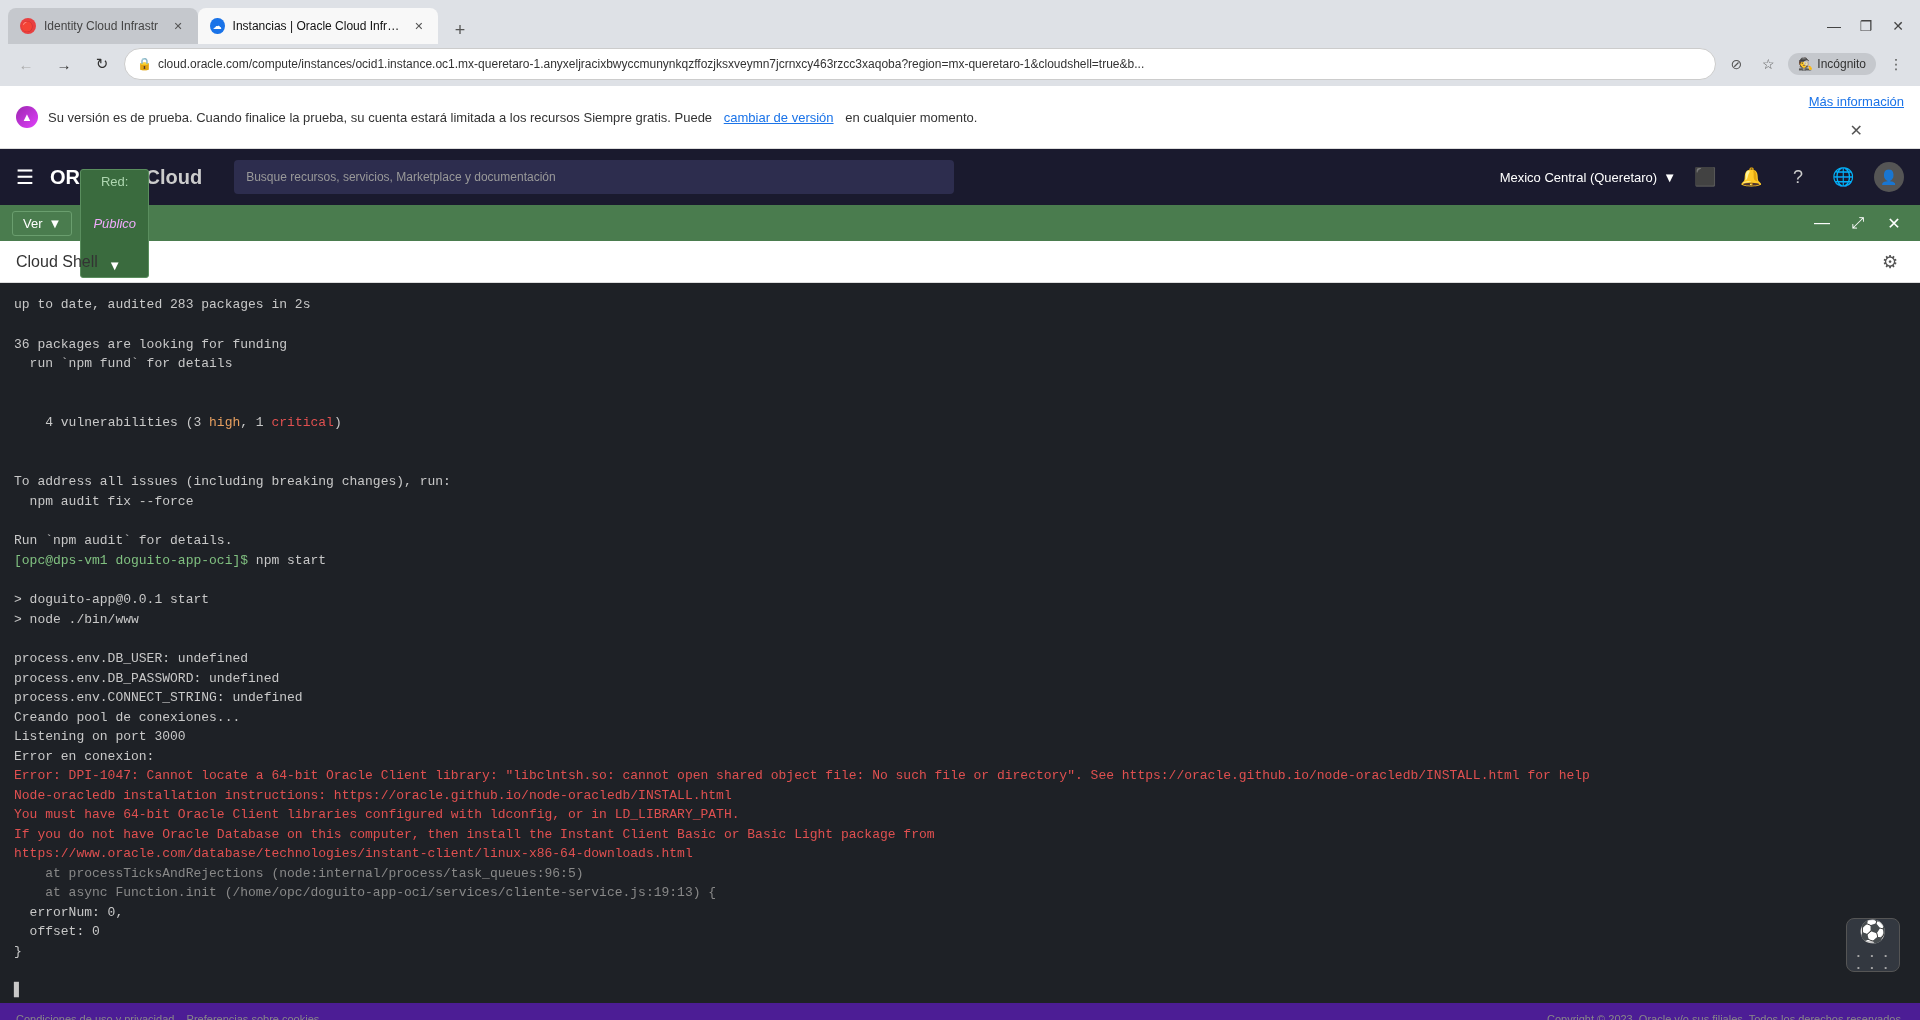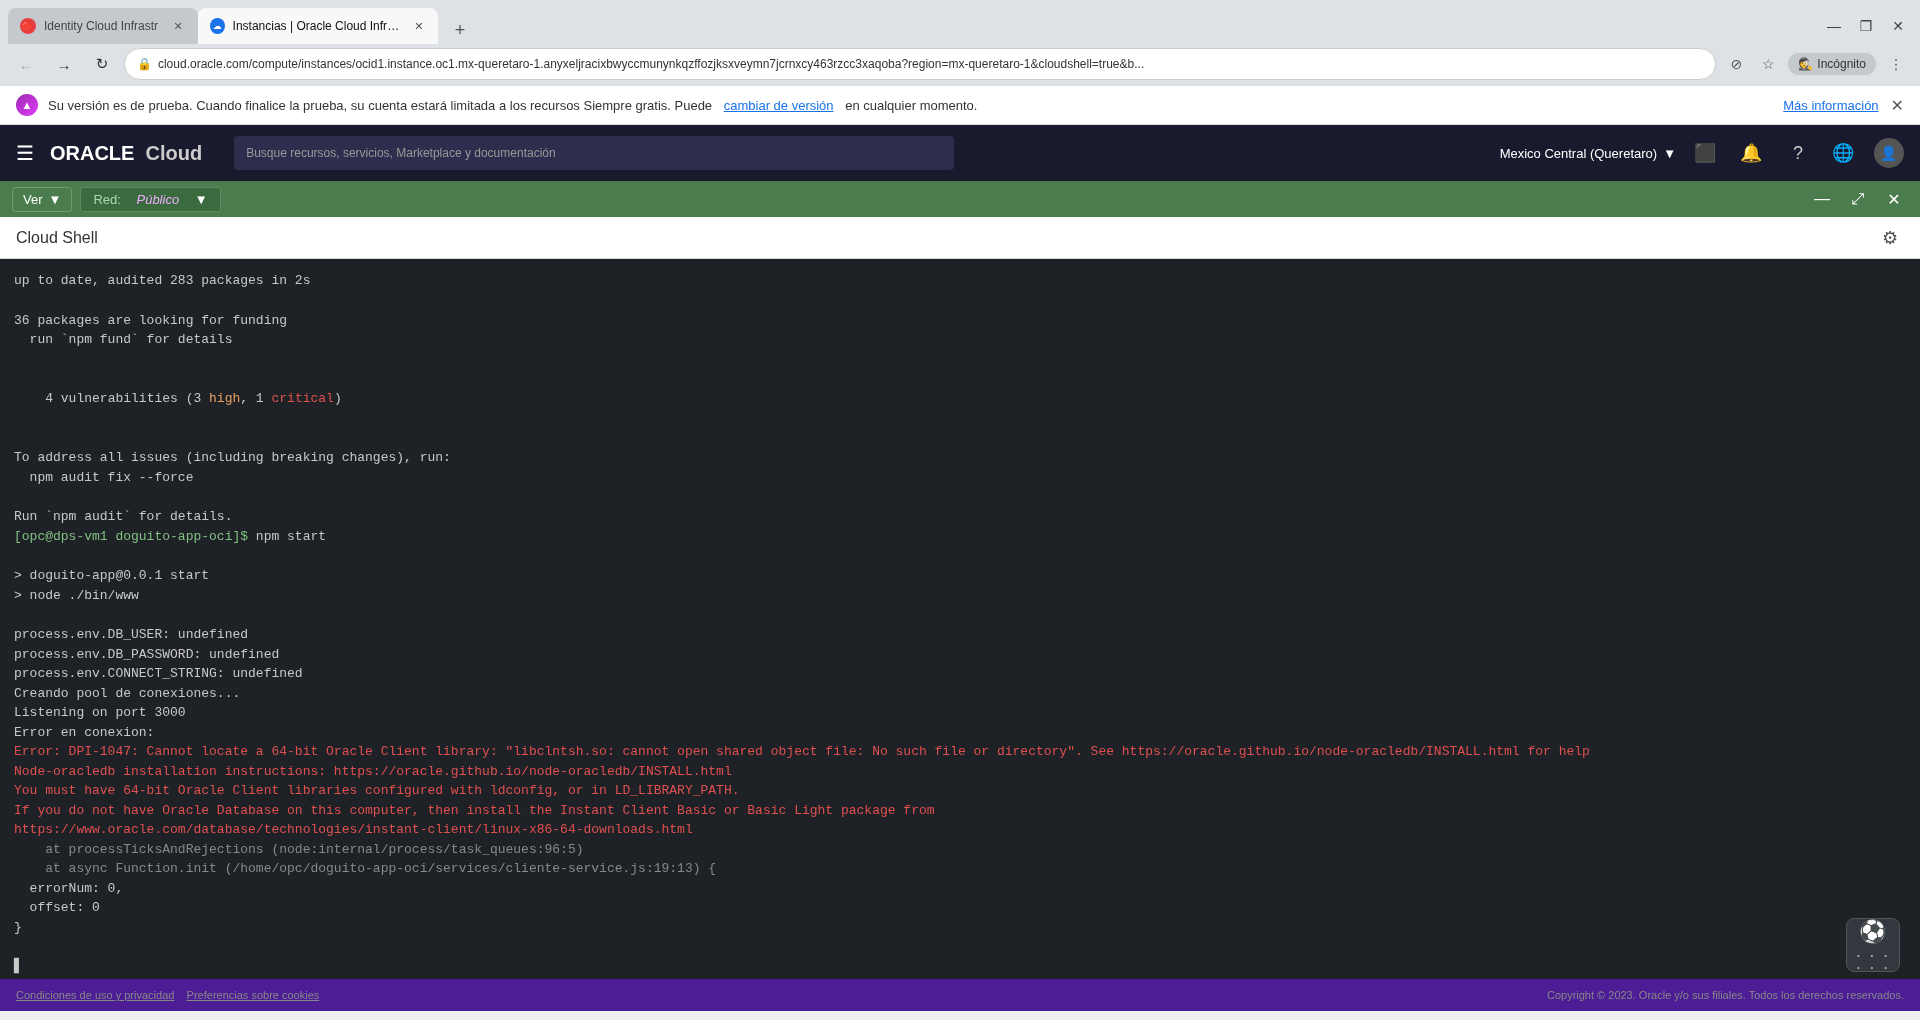--- a/index.html
+++ b/index.html
@@ -26,41 +26,41 @@
     .nav-btn { width: 32px; height: 32px; border-radius: 50%; display: flex; align-items: center; justify-content: center; font-size: 15px; color: #333; cursor: pointer; }
     .nav-btn.disabled { color: #aaa; cursor: default; }
     .address-field { flex: 1; height: 32px; background: #fff; border-radius: 16px; display: flex; align-items: center; padding: 0 12px; font-size: 12px; color: #333; border: 1px solid #ccc; overflow: hidden; text-overflow: ellipsis; white-space: nowrap; }
     .address-icons { display: flex; align-items: center; gap: 4px; }
     .addr-icon-btn { width: 28px; height: 28px; border-radius: 50%; display: flex; align-items: center; justify-content: center; font-size: 14px; color: #555; cursor: pointer; }
     .incognito-btn { display: flex; align-items: center; gap: 4px; padding: 4px 10px; background: #c5c8cd; border-radius: 12px; font-size: 12px; color: #333; cursor: pointer; }
 
     
     .trial-banner { background: #fff; border-bottom: 1px solid #ddd; padding: 8px 16px; display: flex; align-items: center; font-size: 13px; color: #333; gap: 4px; }
     .trial-banner a { color: #1a73e8; text-decoration: underline; cursor: pointer; }
-    .trial-banner-right { margin-left: auto; display: flex; align-items: center; gap: 12px; font-size: 13px; color: #1a73e8; }
+    .trial-banner-right { margin-left: auto; display: flex; align-items: center; gap: 12px; font-size: 13px; color: #1a73e8; flex-direction: column; }
     .trial-banner-close { cursor: pointer; color: #555; font-size: 16px; }
     .trial-icon { width: 22px; height: 22px; border-radius: 50%; background: linear-gradient(135deg, #9c27b0, #e040fb); display: flex; align-items: center; justify-content: center; color: #fff; font-size: 11px; margin-right: 6px; }
 
     
     .oracle-nav { background: #1a1a2e; display: flex; align-items: center; height: 56px; padding: 0 16px; gap: 16px; }
     .oracle-hamburger { color: #fff; font-size: 20px; cursor: pointer; }
     .oracle-logo { color: #fff; font-weight: bold; font-size: 20px; display: flex; align-items: center; gap: 8px; }
     .oracle-logo-cloud { color: #ccc; font-weight: bold; }
     .oracle-search { flex: 1; max-width: 720px; margin: 0 16px; }
     .oracle-search input { width: 100%; height: 34px; border-radius: 4px; border: none; padding: 0 12px; font-size: 12px; background: #2d2d4e; color: #ccc; outline: none; }
     .oracle-search input::placeholder { color: #999; }
     .oracle-nav-right { margin-left: auto; display: flex; align-items: center; gap: 14px; color: #fff; }
     .region-selector { display: flex; align-items: center; gap: 6px; font-size: 13px; cursor: pointer; color: #fff; }
     .nav-icon-btn { width: 32px; height: 32px; display: flex; align-items: center; justify-content: center; font-size: 18px; color: #ccc; cursor: pointer; }
     .nav-avatar { width: 30px; height: 30px; border-radius: 50%; background: #555; display: flex; align-items: center; justify-content: center; color: #fff; font-size: 14px; cursor: pointer; }
 
     
     .cloudshell-toolbar { background: #4a7c4e; display: flex; align-items: center; height: 36px; padding: 0 12px; gap: 8px; }
     .toolbar-ver { display: flex; align-items: center; gap: 6px; color: #fff; font-size: 13px; cursor: pointer; border: 1px solid #6a9e6e; padding: 4px 10px; border-radius: 3px; }
-    .toolbar-net { display: flex; align-items: center; gap: 6px; color: #fff; font-size: 13px; cursor: pointer; background: #3a6b3e; padding: 4px 12px; border-radius: 3px; border: 1px solid #5a8e5e; }
+    .toolbar-net { display: flex; align-items: center; gap: 6px; color: #fff; font-size: 13px; cursor: pointer; background: #3a6b3e; padding: 4px 12px; border-radius: 3px; border: 1px solid #5a8e5e; flex-direction: column; }
     .toolbar-net-label { color: #aed6b0; font-weight: normal; }
     .toolbar-net-value { color: #f0abfc; font-style: italic; }
     .toolbar-spacer { flex: 1; }
     .toolbar-win-btn { width: 28px; height: 28px; display: flex; align-items: center; justify-content: center; color: #fff; font-size: 16px; cursor: pointer; }
 
     
     .cloudshell-title-bar { background: #fff; display: flex; align-items: center; height: 42px; padding: 0 16px; border-bottom: 1px solid #ddd; }
     .cloudshell-title { font-size: 16px; color: #333; font-weight: normal; flex: 1; }
     .cloudshell-gear { width: 28px; height: 28px; display: flex; align-items: center; justify-content: center; color: #555; font-size: 18px; cursor: pointer; }
 

